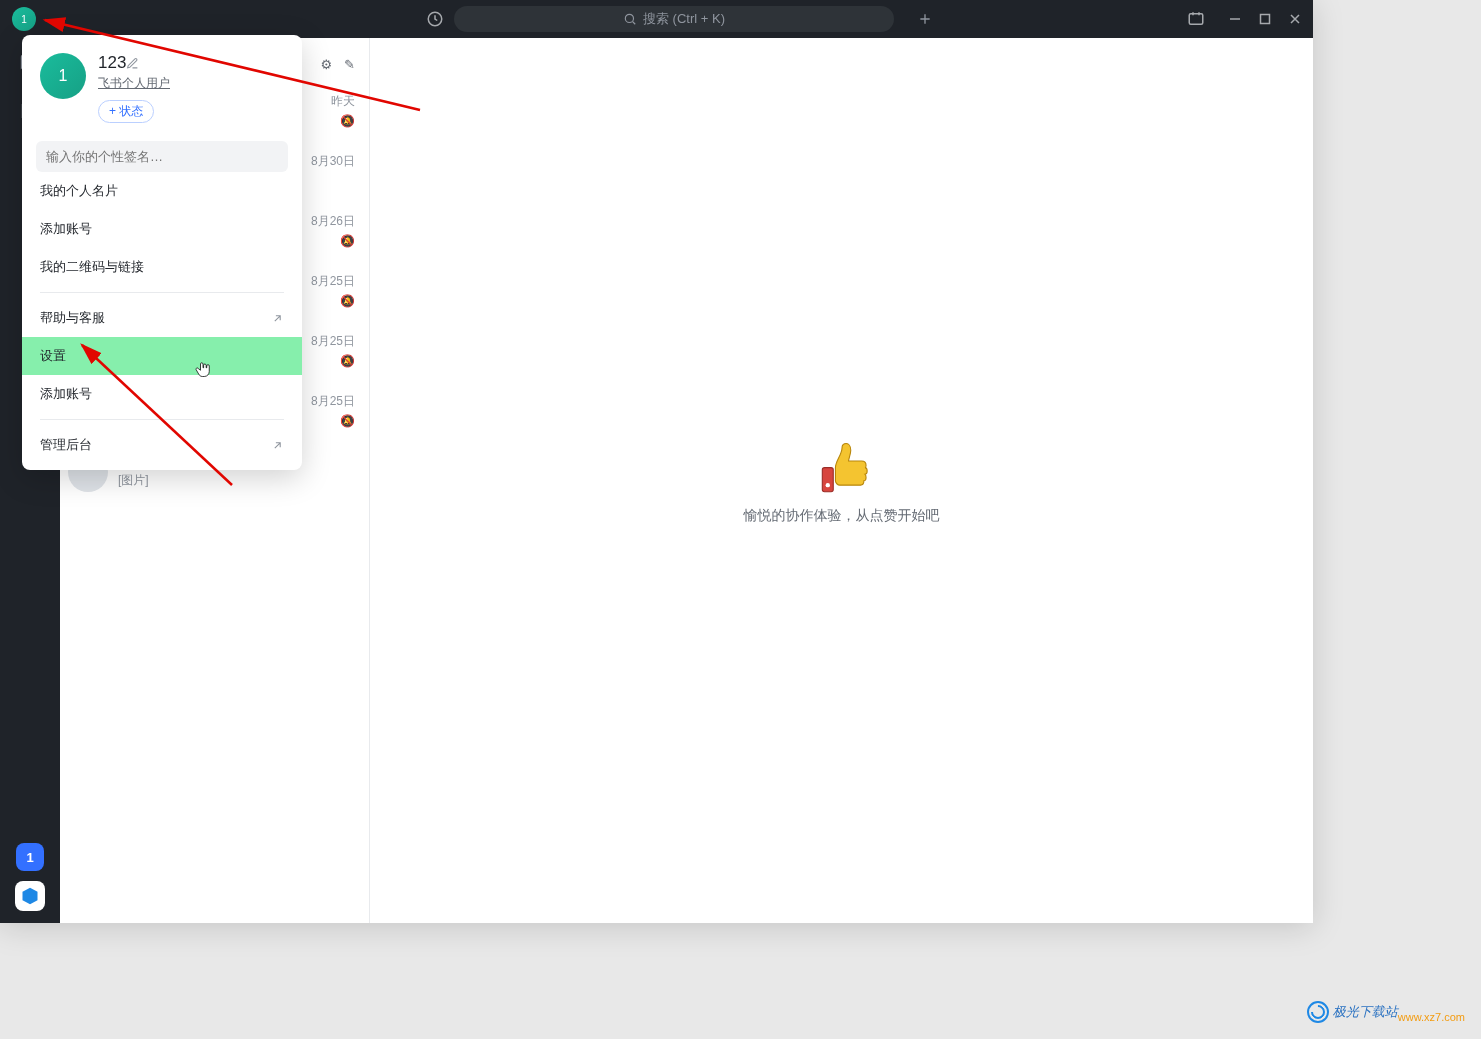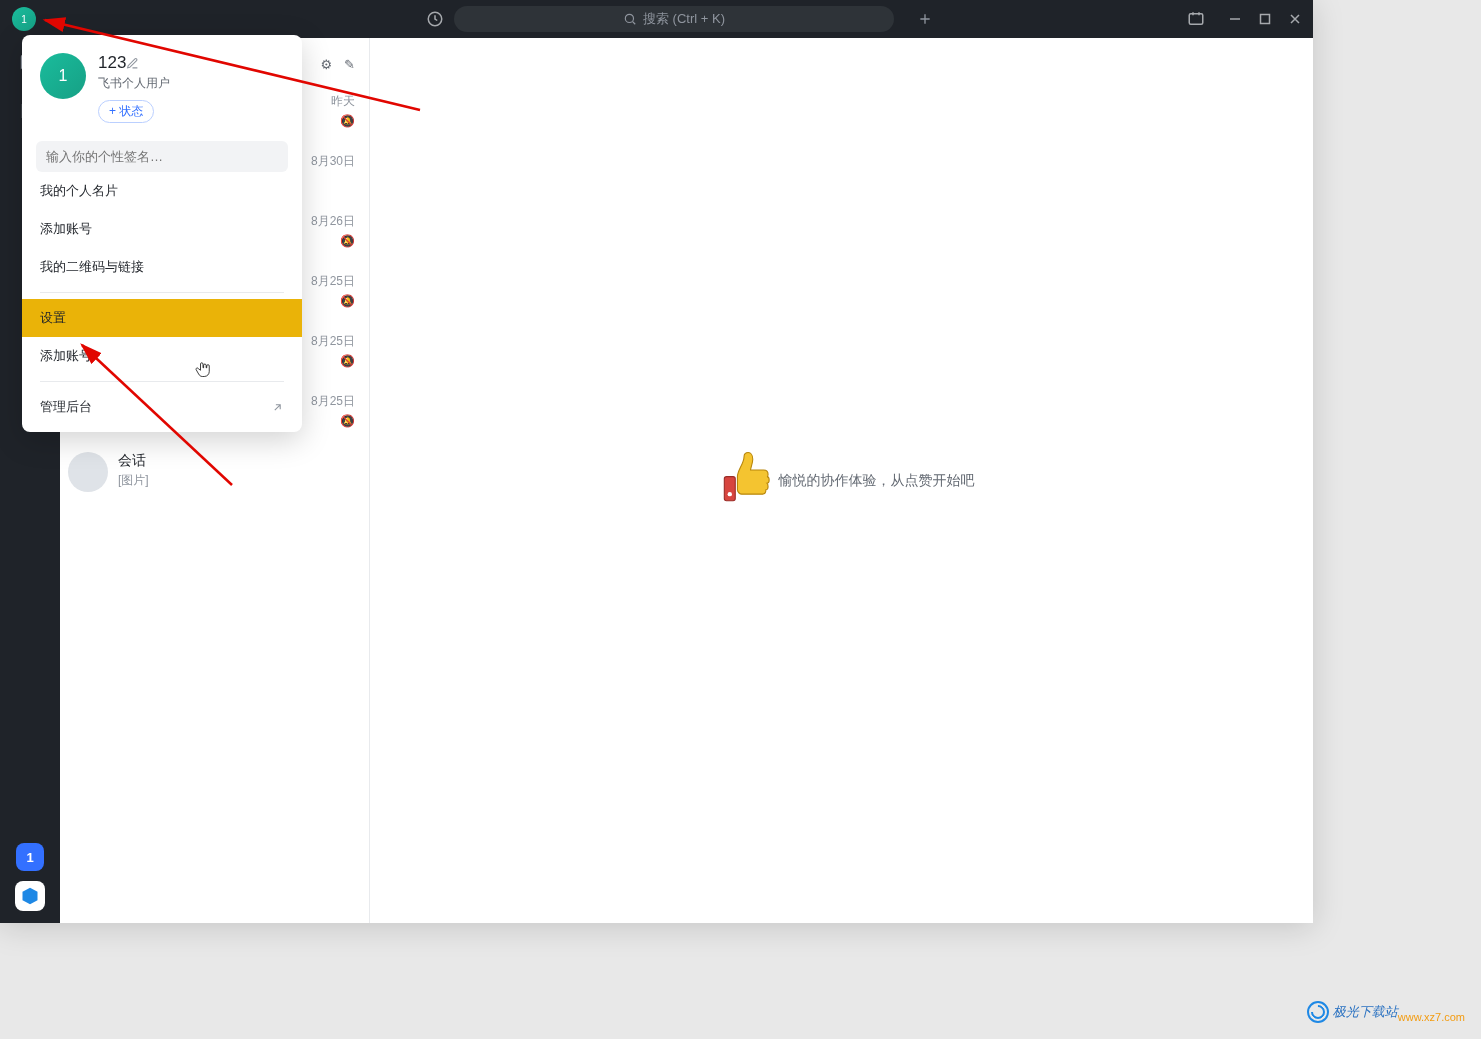--- a/index.html
+++ b/index.html
@@ -61,36 +61,36 @@
 .chat-main{flex:1; min-width:0;}
 .chat-row1{display:flex;align-items:center;gap:6px;}
 .chat-title{font-size:14px;color:#1f2329;white-space:nowrap;overflow:hidden;text-overflow:ellipsis;}
 .chat-tag{font-size:10px;padding:0 4px;border-radius:2px;color:#c88a2e;background:#fff5e5;}
 .chat-tag.blue{color:#3370ff;background:#e1eaff;}
 .chat-time{font-size:12px;color:#8f959e;white-space:nowrap;}
 .chat-row2{display:flex;align-items:center;gap:6px;margin-top:2px;}
 .chat-preview{font-size:12px;color:#8f959e;white-space:nowrap;overflow:hidden;text-overflow:ellipsis;flex:1;}
 .mute-icon{color:#c0c4cc;font-size:12px;}
 
-.main-panel{flex:1;display:flex;align-items:center;justify-content:center;flex-direction:row;background:#fff;}
+.main-panel{flex:1;display:flex;align-items:center;justify-content:center;flex-direction:column;background:#fff;}
 .thumbs{width:70px;height:70px;}
 .main-text{font-size:14px;color:#646a73;}
 
 .popup {
   position:absolute; top:35px; left:22px; width:280px; background:#fff; border-radius:8px;
   box-shadow:0 8px 30px rgba(0,0,0,.18); padding:14px 0 6px 0; z-index:50;
 }
 .popup-header{display:flex;gap:12px;padding:4px 18px 10px 18px;align-items:flex-start;}
 .popup-avatar{width:46px;height:46px;border-radius:50%;background:linear-gradient(135deg,#1abc9c,#16a085);color:#fff;font-size:16px;display:flex;align-items:center;justify-content:center;flex-shrink:0;}
 .popup-name{font-size:17px;color:#1f2329;font-weight:500;display:flex;align-items:center;}
-.popup-sub{font-size:12px;color:#646a73;margin-top:2px;}
+.popup-sub{font-size:12px;color:#646a73;margin-top:2px;text-decoration:underline;}
 .status-btn{margin-top:8px;font-size:12px;color:#3370ff;border:1px solid #bbd0ff;border-radius:12px;padding:2px 10px;display:inline-flex;align-items:flex-start;gap:4px;}
 .sig-input{margin:8px 14px 0 14px;background:#f2f3f5;border-radius:6px;padding:8px 10px;font-size:13px;color:#8f959e;border:none;width:calc(100% - 28px);}
 .menu-item{padding:10px 18px;font-size:13px;color:#1f2329;display:flex;align-items:center;justify-content:space-between;}
-.menu-item.highlight{background:#eab308;}
+.menu-item.highlight{background:#86efac;}
 .menu-sep{height:1px;background:#e8eaed;margin:6px 18px;}
 .ext-icon{color:#8f959e;}
 
 .cursor-hand {
   position:absolute; top:358px; left:193px; z-index:60; width:20px; height:22px; pointer-events:none;
 }
 
 .watermark{position:absolute;right:16px;bottom:16px;font-size:13px;color:#2b72c1;font-style:italic;display:flex;flex-direction:row;align-items:flex-end;}
 .watermark .row1{display:flex;align-items:center;gap:4px;}
 .watermark .wm-logo{width:22px;height:22px;border-radius:50%;border:2px solid #1e88e5;display:flex;align-items:center;justify-content:center;}
@@ -330,20 +330,26 @@
   <div class="menu-item">
       <span>我的个人名片</span>
     </div>
   <div class="menu-item">
       <span>添加账号</span>
     </div>
   <div class="menu-item">
       <span>我的二维码与链接</span>
     </div>
   <div class="menu-sep"></div>
+  <div class="menu-item">
+    <span>帮助与客服</span>
+    <svg class="ext-icon" width="13" height="13" viewBox="0 0 24 24" fill="none" stroke="currentColor" stroke-width="2">
+        <path d="M7 17 17 7M9 7h8v8"></path>
+      </svg>
+  </div>
   <div class="menu-item highlight">
       <span>设置</span>
     </div>
   <div class="menu-item">
       <span>添加账号</span>
     </div>
   <div class="menu-sep"></div>
   <div class="menu-item">
     <span>管理后台</span>
     <svg class="ext-icon" width="13" height="13" viewBox="0 0 24 24" fill="none" stroke="currentColor" stroke-width="2">

